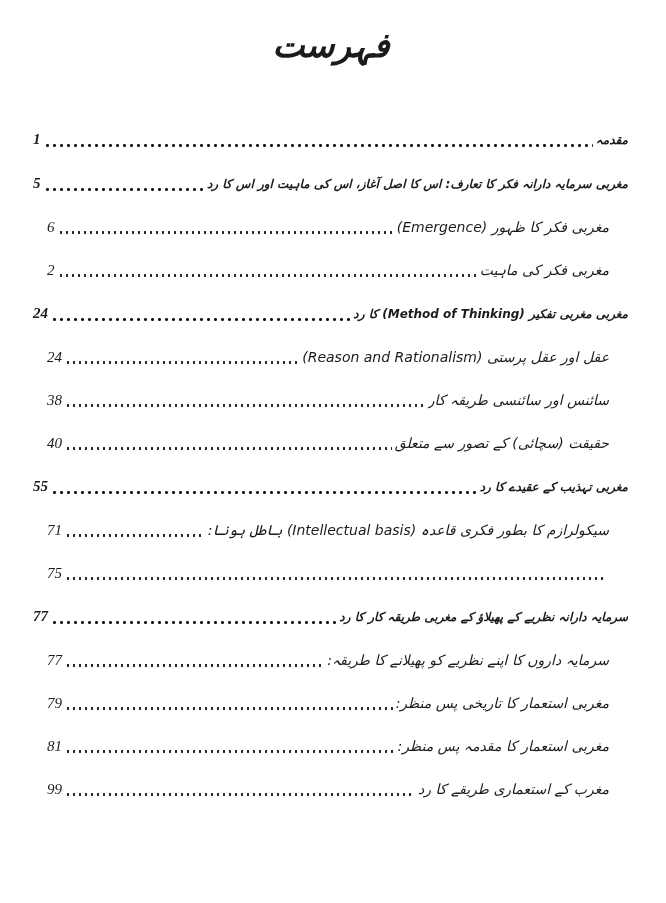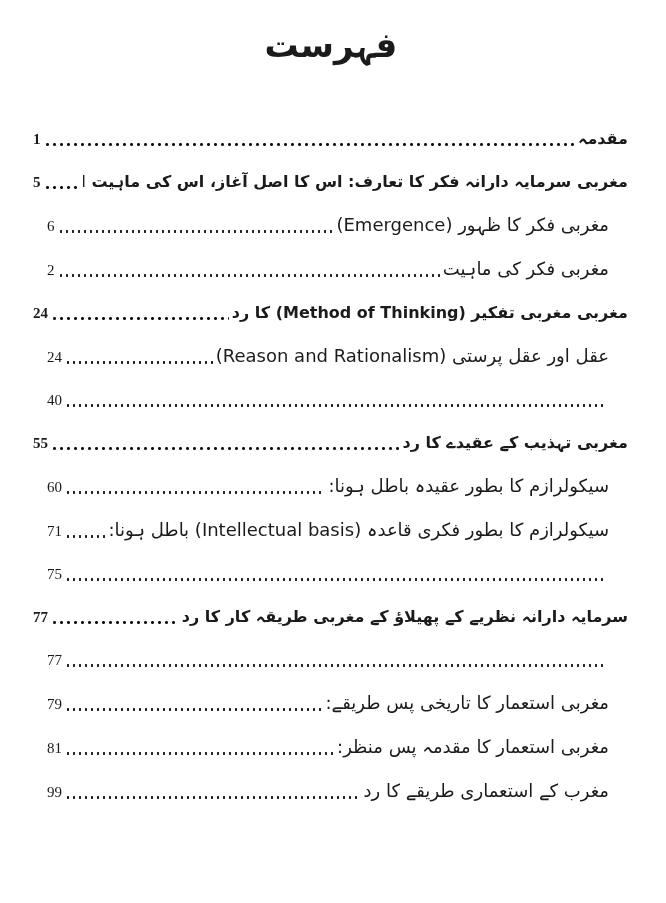--- a/index.html
+++ b/index.html
@@ -11,20 +11,21 @@
     background: #ffffff;
     overflow: hidden;
     font-family: "DejaVu Sans", sans-serif;
     color: #1b1b1b;
   }
   .page {
     position: relative;
     width: 662px;
     height: 903px;
     background: #ffffff;
+    font-style: italic;
   }
   .title {
     margin: 0;
     padding-top: 20px;
     height: 70px;
     text-align: center;
     font-size: 34px;
     font-weight: bold;
     line-height: 50px;
     font-family: "DejaVu Sans", sans-serif;
@@ -56,25 +57,25 @@
     background-position: left bottom;
   }
   .entry .label {
     flex: 0 0 auto;
     direction: rtl;
     unicode-bidi: embed;
     white-space: nowrap;
     max-width: 545px;
     overflow: hidden;
     text-align: right;
-    font-size: 18px;
+    font-size: 14px;
     line-height: 22px;
   }
   .entry.bold .num { font-weight: bold; }
-  .entry.bold .label { font-weight: bold; font-size: 16px; }
+  .entry.bold .label { font-weight: bold; font-size: 12px; }
   .entry.bold .leader {
     background-image: radial-gradient(circle, #111111 1.3px, rgba(0,0,0,0) 1.6px);
     background-size: 7px 5px;
   }
   .entry.level-1 {
     padding-left: 14px;
     padding-right: 19px;
   }
 </style>
 </head>
@@ -112,37 +113,38 @@
     <span class="leader"></span>
     <span class="label">مغربی مغربی تفکیر (Method of Thinking) کا رد</span>
   </div>
 
   <div class="entry level-1">
     <span class="num">24</span>
     <span class="leader"></span>
     <span class="label">عقل اور عقل پرستی (Reason and Rationalism)</span>
   </div>
 
+  <div class="entry level-1">
+    <span class="num">38</span>
+    <span class="leader"></span>
+    <span class="label">سائنس اور سائنسی طریقہ کار</span>
+  </div>
 
   <div class="entry level-1">
     <span class="num">40</span>
     <span class="leader"></span>
+    <span class="label">حقیقت (سچائی) کے تصور سے متعلق</span>
   </div>
 
   <div class="entry level-0 bold">
     <span class="num">55</span>
     <span class="leader"></span>
     <span class="label">مغربی تہذیب کے عقیدے کا رد</span>
   </div>
 
-  <div class="entry level-1">
-    <span class="num">60</span>
-    <span class="leader"></span>
-    <span class="label">سیکولرازم کا بطور عقیدہ باطل ہونا:</span>
-  </div>
 
   <div class="entry level-1">
     <span class="num">71</span>
     <span class="leader"></span>
     <span class="label">سیکولرازم کا بطور فکری قاعدہ (Intellectual basis) باطل ہونا:</span>
   </div>
 
   <div class="entry level-1">
     <span class="num">75</span>
     <span class="leader"></span>
@@ -150,26 +152,27 @@
 
   <div class="entry level-0 bold">
     <span class="num">77</span>
     <span class="leader"></span>
     <span class="label">سرمایہ دارانہ نظریے کے پھیلاؤ کے مغربی طریقہ کار کا رد</span>
   </div>
 
   <div class="entry level-1">
     <span class="num">77</span>
     <span class="leader"></span>
+    <span class="label">سرمایہ داروں کا اپنے نظریے کو پھیلانے کا طریقہ:</span>
   </div>
 
   <div class="entry level-1">
     <span class="num">79</span>
     <span class="leader"></span>
-    <span class="label">مغربی استعمار کا تاریخی پس طریقے:</span>
+    <span class="label">مغربی استعمار کا تاریخی پس منظر:</span>
   </div>
 
   <div class="entry level-1">
     <span class="num">81</span>
     <span class="leader"></span>
     <span class="label">مغربی استعمار کا مقدمہ پس منظر:</span>
   </div>
 
   <div class="entry level-1">
     <span class="num">99</span>

